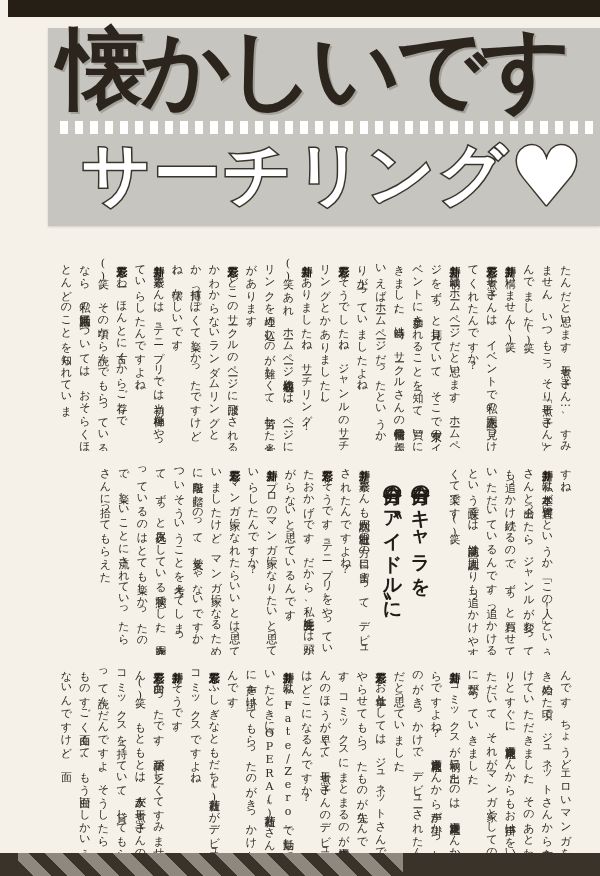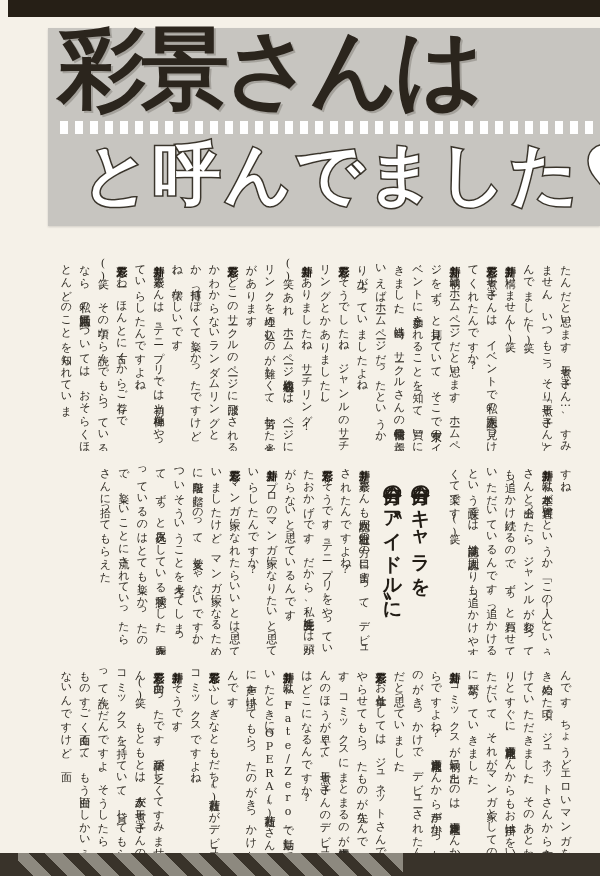--- a/index.html
+++ b/index.html
@@ -80,23 +80,23 @@
     margin-left:7px;margin-right:9px;padding-top:10px;
   }
   .headline div{white-space:nowrap;}
 </style>
 </head>
 <body>
 
 <div class="top-bar"></div>
 
 <div class="title-strip"></div>
-<div class="main-title">彩景さんは</div>
+<div class="main-title">懐かしいです</div>
 <div class="dash-row"></div>
-<div class="sub-title"><span>と呼んでました</span><span class="heart">♥</span></div>
+<div class="sub-title"><span>サーチリング</span><span class="heart">♥</span></div>
 
 <div class="band band-1">
   <p class="para"><b class="spk"></b><span>たんだと思います。煮干し子さん…、すみません、いつもこっそり「煮干し子さん」と呼んでました(笑)。</span></p>
   <p class="para"><b class="spk">新井</b><span>構いません(笑)。</span></p>
   <p class="para"><b class="spk">彩景</b><span>煮干し子さんは、イベントで私の同人誌を見つけてくれたんですか?</span></p>
   <p class="para"><b class="spk">新井</b><span>最初はホームページだと思います。ホームページをずっと拝見していて、そこで東京のイベントに参加されることを知って、買いに行きました。当時は、サークルさんの情報発信の場といえばホームページだったというか、盛り上がっていましたよね。</span></p>
   <p class="para"><b class="spk">彩景</b><span>そうでしたね。ジャンルのサーチリングとかありましたし。</span></p>
   <p class="para"><b class="spk">新井</b><span>ありましたね、サーチリング!(笑)あれ、ホームページ作成初心者には、ページにリンクを埋め込むのが難しくて、苦労した覚えがあります。</span></p>
   <p class="para"><b class="spk">彩景</b><span>どこのサークルのページに飛ばされるかわからないランダムリングとか、博打っぽくて楽しかったですけどね。懐かしいです。</span></p>
   <p class="para"><b class="spk">新井</b><span>彩景さんは、『テニプリ』では当初、桃神をやっていらしたんですよね。</span></p>

